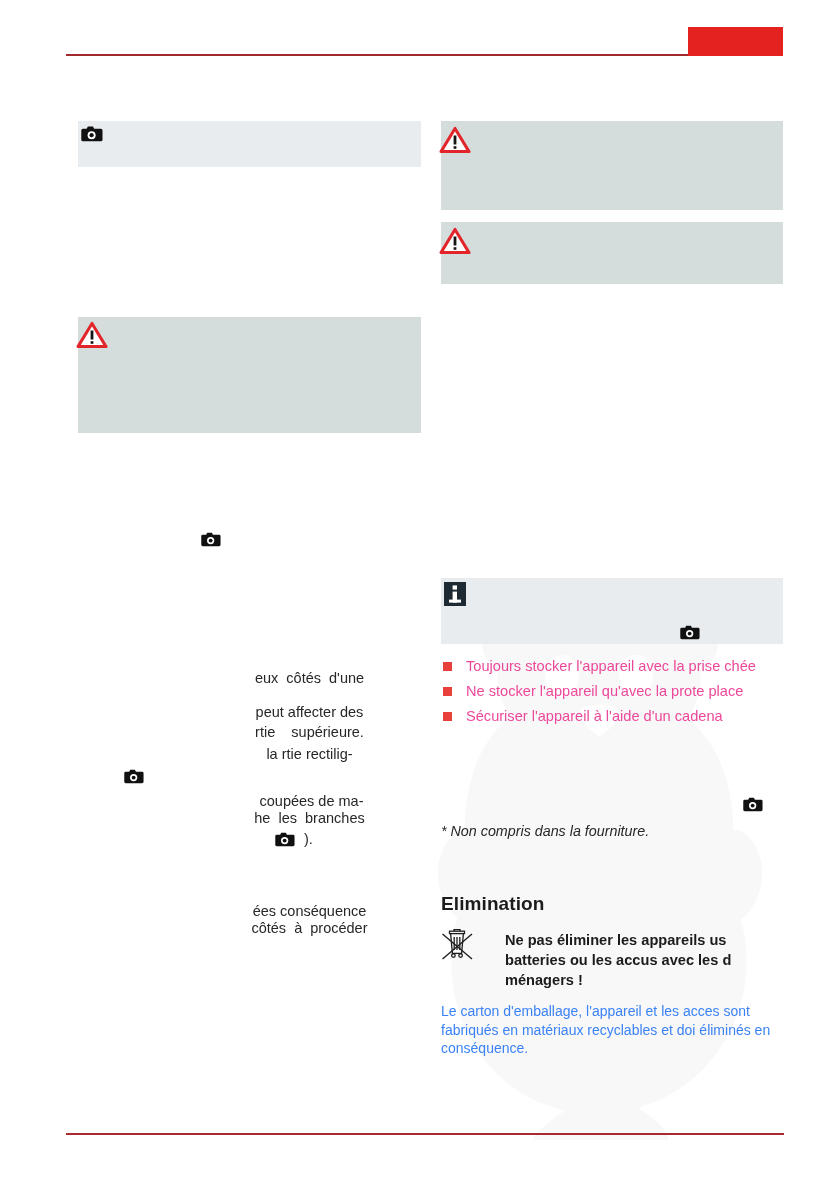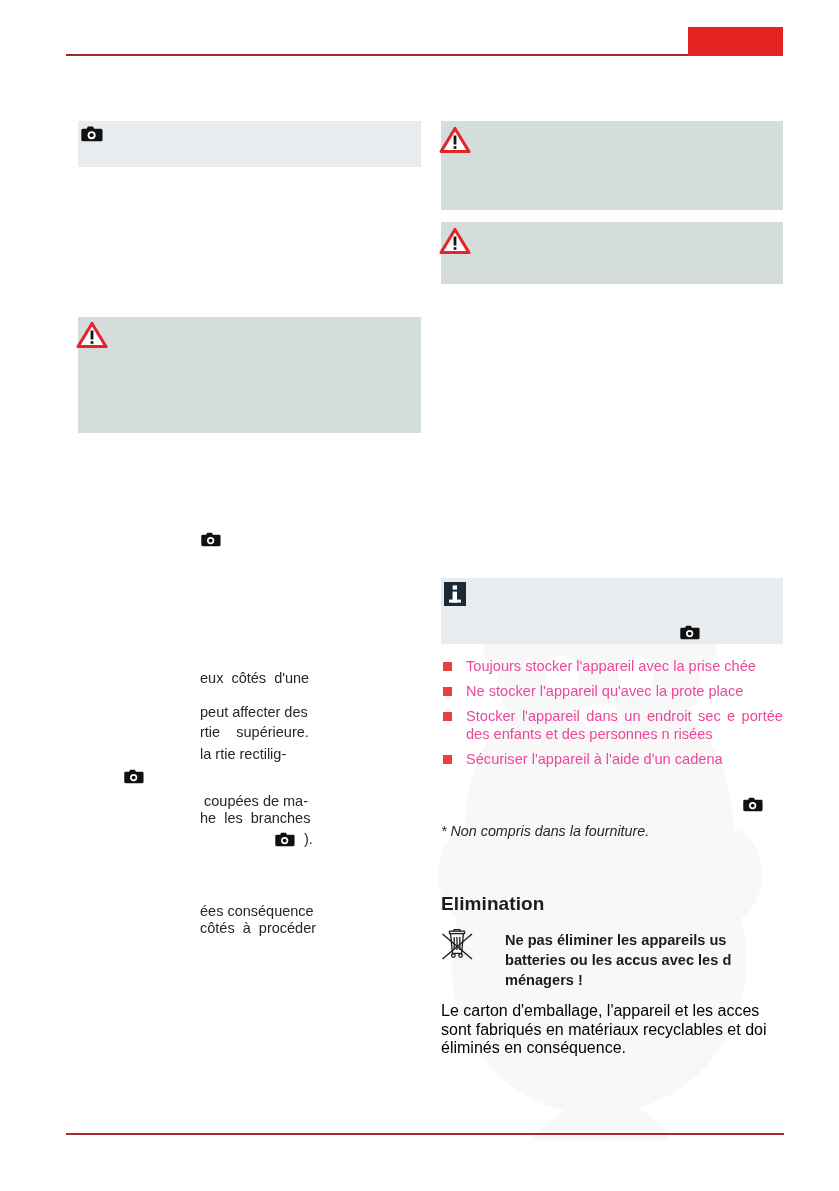--- a/index.html
+++ b/index.html
@@ -110,21 +110,21 @@
 
   
   .frag {
     position: absolute;
     z-index: 3;
     font-size: 14.5px;
     line-height: 17px;
     color: #272727;
     white-space: pre;
   }
-  .frag.right { text-align: left; }
+  .frag.right { text-align: center; }
 
   
   .rcol {
     position: absolute;
     left: 441px;
     z-index: 3;
     width: 342px;
   }
 
   ul.bullets {
@@ -172,23 +172,23 @@
   }
   .disposal-text {
     font-size: 14.6px;
     line-height: 20px;
     font-weight: bold;
     color: #1c1c1c;
     margin: 0;
     padding-top: 2px;
   }
   .body-para {
-    font-size: 16px;
+    font-size: 14px;
     line-height: 18.5px;
-    color: #000000;
+    color: #3b82f6;
     margin: 0;
   }
 </style>
 </head>
 <body>
 
 <div class="page">
 
   <svg class="watermark" viewBox="0 0 360 560" xmlns="http://www.w3.org/2000/svg">
     <g fill="#f0efee">
@@ -319,24 +319,20 @@
       <li>
         <span class="bullet-sq"></span>
         <span>Toujours stocker l'appareil avec la prise chée</span>
       </li>
       <li>
         <span class="bullet-sq"></span>
         <span>Ne stocker l'appareil qu'avec la prote place</span>
       </li>
       <li>
         <span class="bullet-sq"></span>
-        <span>Stocker l'appareil dans un endroit sec e portée des enfants et des personnes n risées</span>
-      </li>
-      <li>
-        <span class="bullet-sq"></span>
         <span>Sécuriser l'appareil à l'aide d'un cadena</span>
       </li>
     </ul>
   </div>
 
   <span class="abs-icon" style="left:743px; top:795px;">
     <svg class="icon-camera small" viewBox="0 0 22 16" xmlns="http://www.w3.org/2000/svg">
       <path d="M6.8 0.6 h5.2 l1.1 2.1 h6.8 a1.6 1.6 0 0 1 1.6 1.6 v9.4 a1.6 1.6 0 0 1 -1.6 1.6
                h-18 a1.6 1.6 0 0 1 -1.6 -1.6 v-9.4 a1.6 1.6 0 0 1 1.6 -1.6 h3.8 z" fill="#111111"></path>
       <circle cx="10.6" cy="9.2" r="4.0" fill="#ffffff"></circle>

